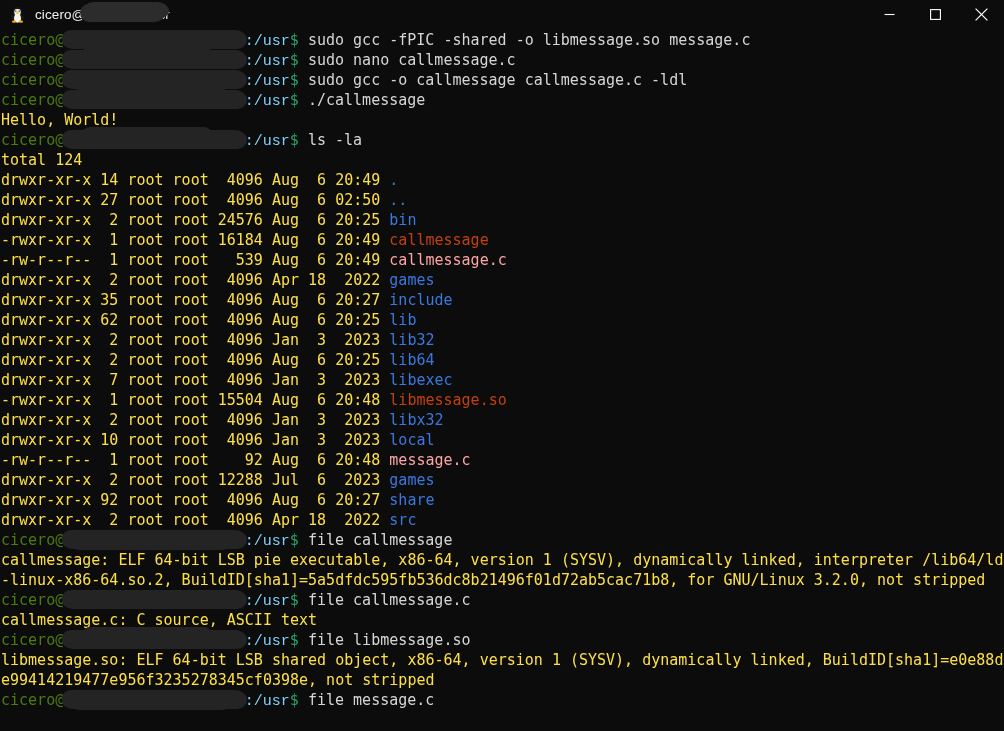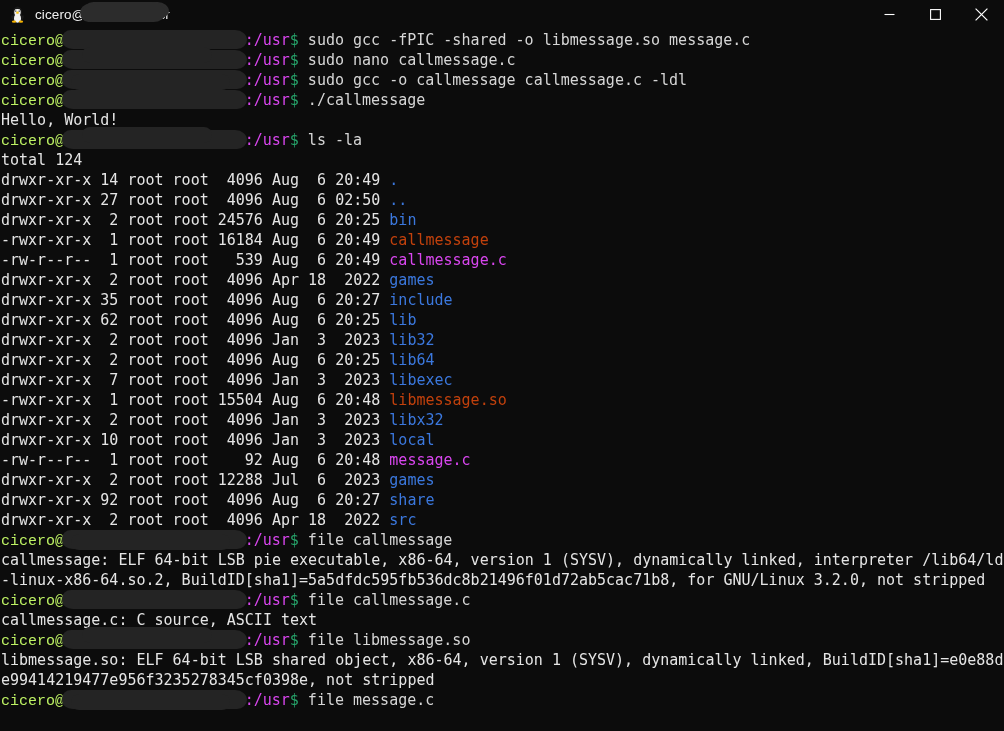--- a/index.html
+++ b/index.html
@@ -87,28 +87,28 @@
   }
   .line {
     position: relative;
     height: 20px;
     line-height: 20px;
     font-size: 15px;
     white-space: pre;
     color: #cccccc;
     letter-spacing: 0px;
   }
-  .user   { color: #bef264; font-family: Liberation Mono, monospace; }
-  .path   { color: #d946ef; }
+  .user   { color: #4d7c0f; }
+  .path   { color: #7dd3fc; font-family: Liberation Mono, monospace; }
   .dollar { color: #26a269; }
   .cmd    { color: #d6d6d6; }
-  .out    { color: #e5e5e5; }
+  .out    { color: #fde047; }
   .dir    { color: #3b78de; }
   .exe    { color: #c2410c; text-align: center; }
-  .file   { color: #d946ef; text-align: center; }
+  .file   { color: #fca5a5; text-align: center; }
 
   
   .host {
     position: relative;
     display: inline-block;
     vertical-align: top;
     color: #1d4d2a;
     height: 20px;
   }
   .host .blob {

